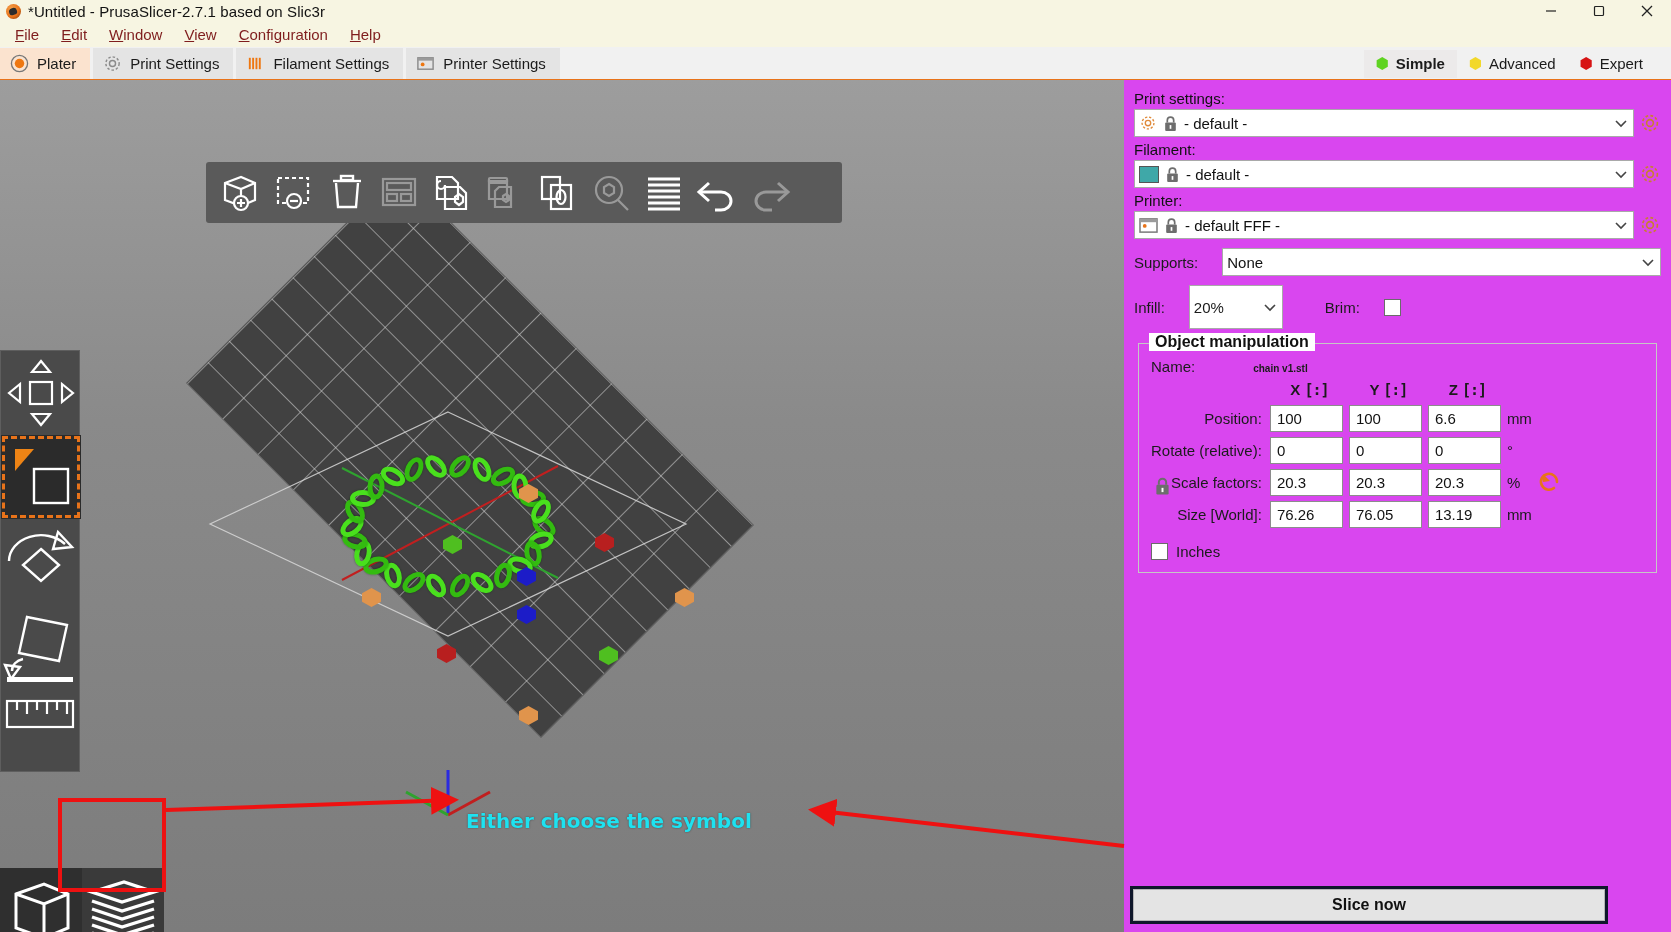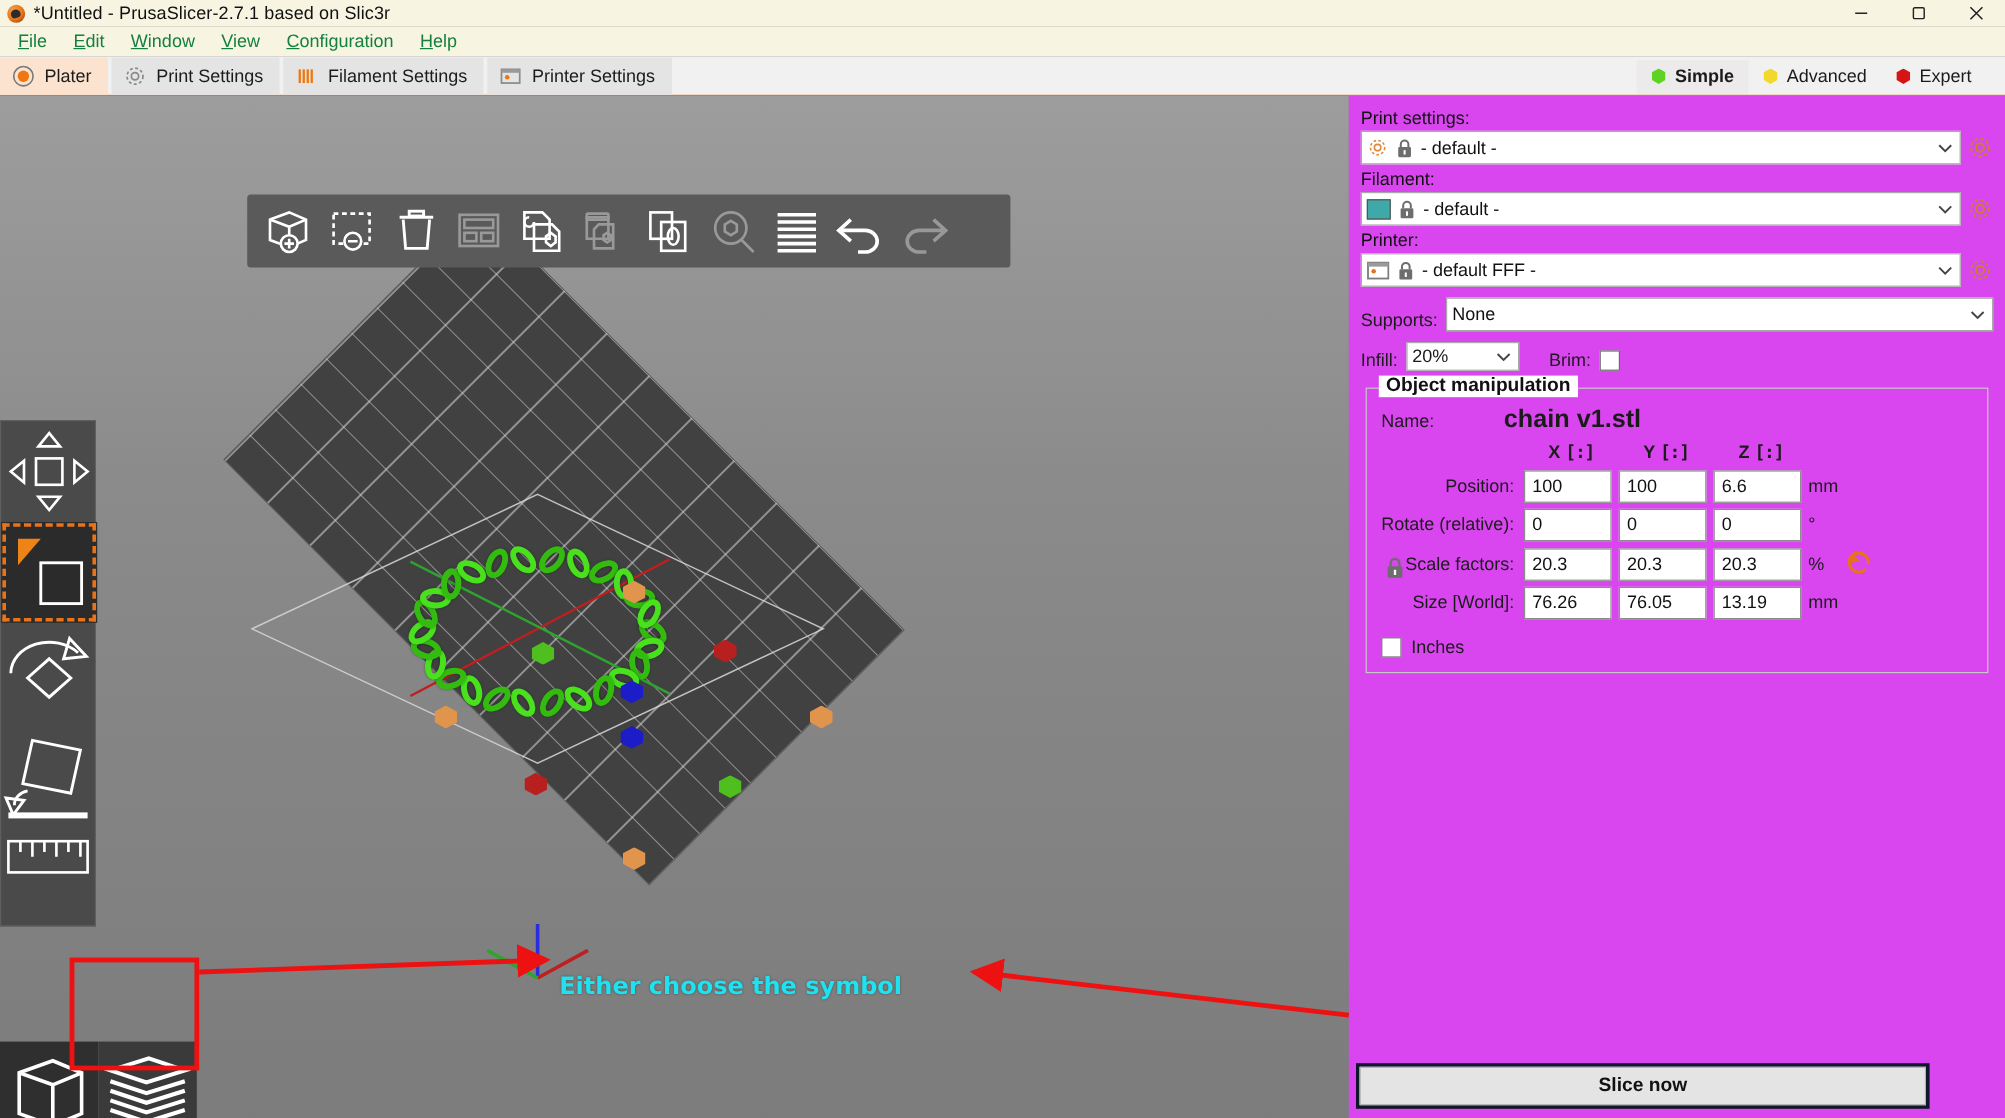--- a/index.html
+++ b/index.html
@@ -35,21 +35,21 @@
     flex:none;
   }
   .winbtn svg{display:block}
 
   
   .menubar {
     position:absolute; left:0; top:22px; width:1671px; height:25px;
     background:#f7f5e2; display:flex; align-items:center; padding-left:4px;
   }
   .menu-item {
-    font-size:15px; color:#15803d; padding:2px 11px; white-space:nowrap;
+    font-size:15px; color:#7f1d1d; padding:2px 11px; white-space:nowrap;
   }
   .menu-item u { text-decoration:underline; }
 
   
   .tabbar{
     position:absolute; left:0; top:47px; width:1671px; height:34px;
     background:#f1f1f1; display:flex; align-items:flex-end;
     border-bottom:2px solid #e8731a;
   }
   .tab{
@@ -151,40 +151,40 @@
     width:100%; height:28px; border:1px solid #a9a9a9; background:#fff;
     display:flex; align-items:center; gap:6px; padding:0 4px; position:relative;
   }
   .combo .val{ font-size:15px; color:#111; flex:1; white-space:nowrap;}
   .chev{ width:16px; height:16px; flex:none; }
   .row-with-gear{ display:flex; align-items:center; gap:5px; }
   .gear-btn{ width:22px; height:22px; flex:none; }
   .swatch{ width:20px; height:17px; background:#3fa8a8; border:1px solid #555; flex:none;}
   .lock{ width:15px; height:17px; flex:none; }
 
-  .inline-row{ display:flex; align-items:flex-end; gap:7px; margin-top:9px; }
+  .inline-row{ display:flex; align-items:center; gap:24px; margin-top:9px; }
   .inline-row .ilbl{ font-size:15px; white-space:nowrap; }
   .sel-small{
-    height:24px; border:1px solid #a9a9a9; background:#fff; display:flex;
+    height:44px; border:1px solid #a9a9a9; background:#fff; display:flex;
     align-items:center; padding:0 4px; gap:6px; font-size:15px;
   }
   .cbx{ width:17px; height:17px; border:1px solid #6b6b6b; background:#fff; flex:none; }
 
   
   .groupbox{
     margin:14px 4px 0 4px; border:1px solid #c6c6c6; padding:14px 10px 12px 12px;
     position:relative;
   }
   .groupbox > .gtitle{
     position:absolute; top:-11px; left:10px; background:#fff; padding:0 6px;
     font-size:16px; font-weight:bold; color:#111;
   }
   .namerow{ display:flex; align-items:baseline; gap:58px; margin-bottom:6px;}
   .namerow .k{ font-size:15px; }
-  .namerow .v{ font-size:21px; font-weight:bold; }
+  .namerow .v{ font-size:10px; font-weight:bold; }
 
   table.manip{ border-collapse:separate; border-spacing:0; }
   table.manip td{ padding:0 0 5px 0; vertical-align:middle; }
   .rowlabel{ font-size:15px; white-space:nowrap; padding-right:8px !important; text-align:right;}
   .rowlabel.left{ text-align:right; }
   .axhdr{ font-size:15px; font-weight:bold; text-align:center; padding-bottom:6px !important;}
   .axhdr .brk{ font-family:"DejaVu Sans Mono", monospace; font-weight:bold; letter-spacing:-1px;}
   .fld{
     width:73px; height:27px; border:1px solid #8c8c8c; background:#fff;
     font-size:15px; padding:0 6px; display:flex; align-items:center;

